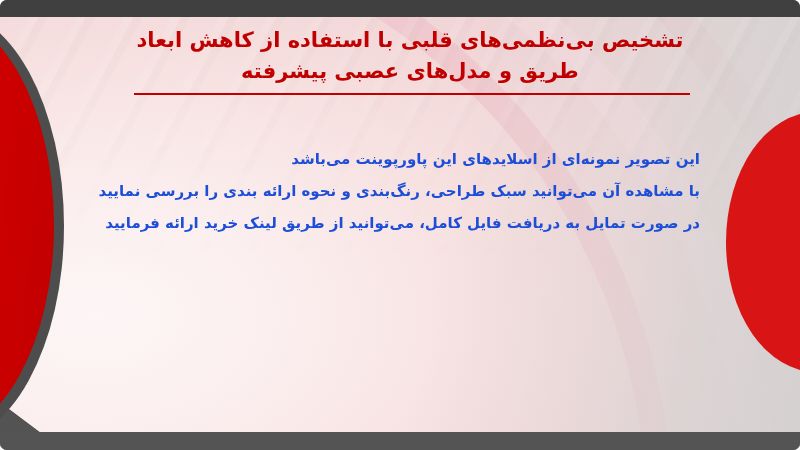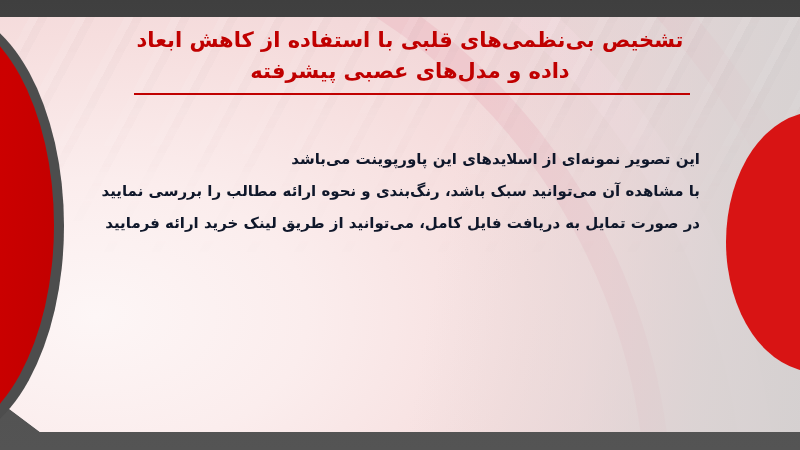--- a/index.html
+++ b/index.html
@@ -7,20 +7,21 @@
     padding: 0;
     background: #ffffff;
   }
   #slide {
     position: relative;
     width: 800px;
     height: 450px;
     overflow: hidden;
     font-family: "DejaVu Sans", "Liberation Sans", sans-serif;
     background: #4a4a4a;
+    border-radius: 7px;
   }
 
   
   .frame-backing {
     position: absolute;
     inset: 0;
     background: linear-gradient(180deg, #3f3f3f 0%, #4d4d4d 45%, #545454 100%);
   }
 
   
@@ -139,21 +140,21 @@
   
   .body-block {
     position: absolute;
     left: 100px;
     top: 126px;
     width: 600px;
     direction: rtl;
     text-align: right;
   }
   .body-line {
-    color: #0f172a;
+    color: #1d4ed8;
     font-size: 15px;
     font-weight: bold;
     line-height: 32px;
     white-space: nowrap;
   }
 </style>
 </head>
 <body>
 
 <div id="slide">
@@ -176,28 +177,28 @@
       <div class="arc" style="left:-1190px; top:-890px; width:2680px; height:2680px; border-width:32px; border-color:rgba(221,212,214,0.45);"></div>
     </div>
 
     <div class="panel-grey-right"></div>
     <div class="sheen"></div>
 
     <div class="right-oval"></div>
 
     <div class="title-block">
       <div class="title-line">تشخیص بی‌نظمی‌های قلبی با استفاده از کاهش ابعاد</div>
-      <div class="title-line">داده و مدل‌های عصبی پیشرفته</div>
+      <div class="title-line">طریق و مدل‌های عصبی پیشرفته</div>
     </div>
 
     <div class="title-rule"></div>
 
     <div class="body-block">
       <div class="body-line">این تصویر نمونه‌ای از اسلایدهای این پاورپوینت می‌باشد</div>
-      <div class="body-line">با مشاهده آن می‌توانید سبک باشد، رنگ‌بندی و نحوه ارائه مطالب را بررسی نمایید</div>
+      <div class="body-line">با مشاهده آن می‌توانید سبک طراحی، رنگ‌بندی و نحوه ارائه بندی را بررسی نمایید</div>
       <div class="body-line">در صورت تمایل به دریافت فایل کامل، می‌توانید از طریق لینک خرید ارائه فرمایید</div>
     </div>
   </div>
 
   <div class="left-oval-outline"></div>
   <div class="left-oval"></div>
 
 </div>
 
 </body></html>

